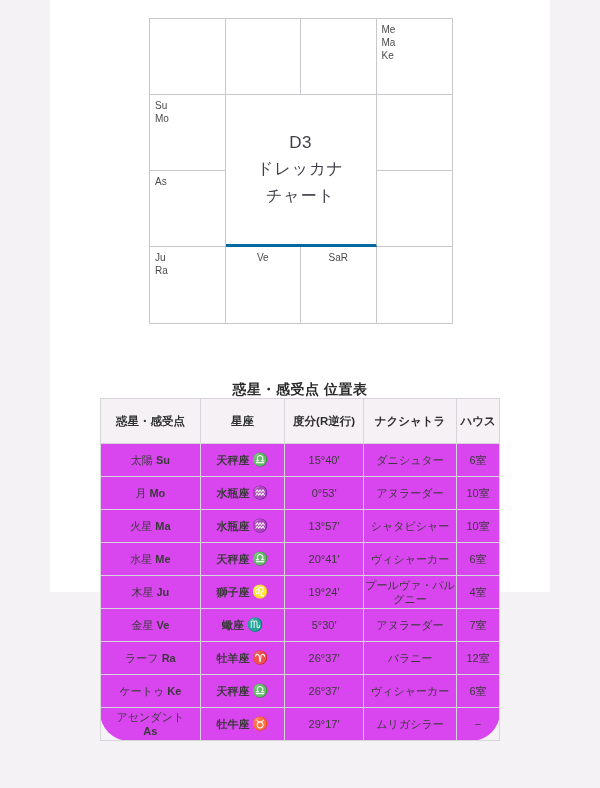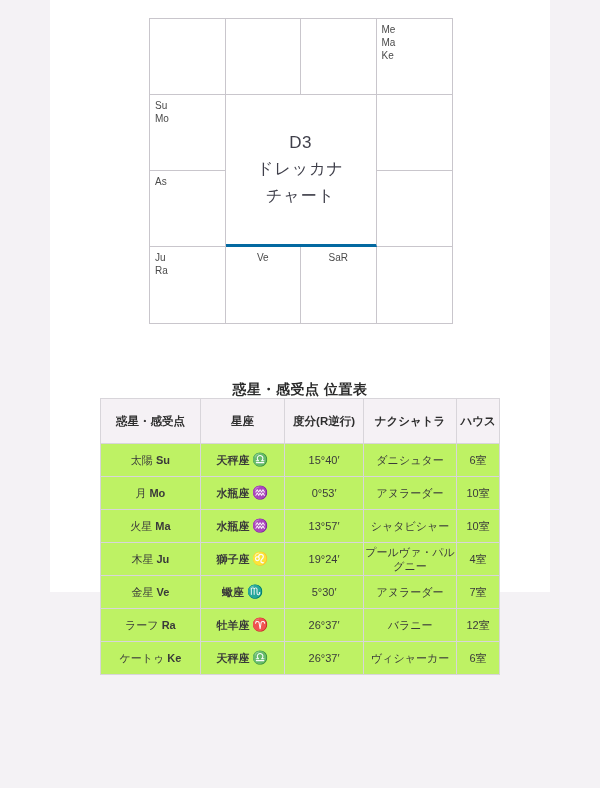--- a/index.html
+++ b/index.html
@@ -95,21 +95,22 @@
     margin-top: 11px;
   }
   
   table.pos {
     position: absolute;
     left: 50px;
     top: 398px;
     width: 400px;
     border-collapse: collapse;
     font-size: 11px;
-    background: #bef264;
+    background: #d946ef;
+    border-radius: 29px;
   }
   table.pos th, table.pos td {
     border: 1px solid #d8d5da;
     text-align: center;
     vertical-align: middle;
     color: #3a3a3a;
     padding: 0;
     height: 32px;
   }
   table.pos thead th {
@@ -228,20 +229,27 @@
           <td>10室</td>
         </tr>
         <tr>
           <td class="name"><span>火星 </span><b>Ma</b></td>
           <td class="zodiac"><span>水瓶座</span><span class="glyph">♒</span></td>
           <td>13°57′</td>
           <td class="nak">シャタビシャー</td>
           <td>10室</td>
         </tr>
         <tr>
+          <td class="name"><span>水星 </span><b>Me</b></td>
+          <td class="zodiac"><span>天秤座</span><span class="glyph">♎</span></td>
+          <td>20°41′</td>
+          <td class="nak">ヴィシャーカー</td>
+          <td>6室</td>
+        </tr>
+        <tr>
           <td class="name"><span>木星 </span><b>Ju</b></td>
           <td class="zodiac"><span>獅子座</span><span class="glyph">♌</span></td>
           <td>19°24′</td>
           <td class="nak">プールヴァ・パルグニー</td>
           <td>4室</td>
         </tr>
         <tr>
           <td class="name"><span>金星 </span><b>Ve</b></td>
           <td class="zodiac"><span>蠍座</span><span class="glyph">♏</span></td>
           <td>5°30′</td>
@@ -255,16 +263,23 @@
           <td class="nak">バラニー</td>
           <td>12室</td>
         </tr>
         <tr>
           <td class="name"><span>ケートゥ </span><b>Ke</b></td>
           <td class="zodiac"><span>天秤座</span><span class="glyph">♎</span></td>
           <td>26°37′</td>
           <td class="nak">ヴィシャーカー</td>
           <td>6室</td>
         </tr>
+        <tr>
+          <td class="name tall"><span>アセンダント </span><br><b>As</b></td>
+          <td class="zodiac"><span>牡牛座</span><span class="glyph">♉</span></td>
+          <td>29°17′</td>
+          <td class="nak">ムリガシラー</td>
+          <td>−</td>
+        </tr>
       </tbody>
   </table>
 
 </div>
 
 </body></html>

